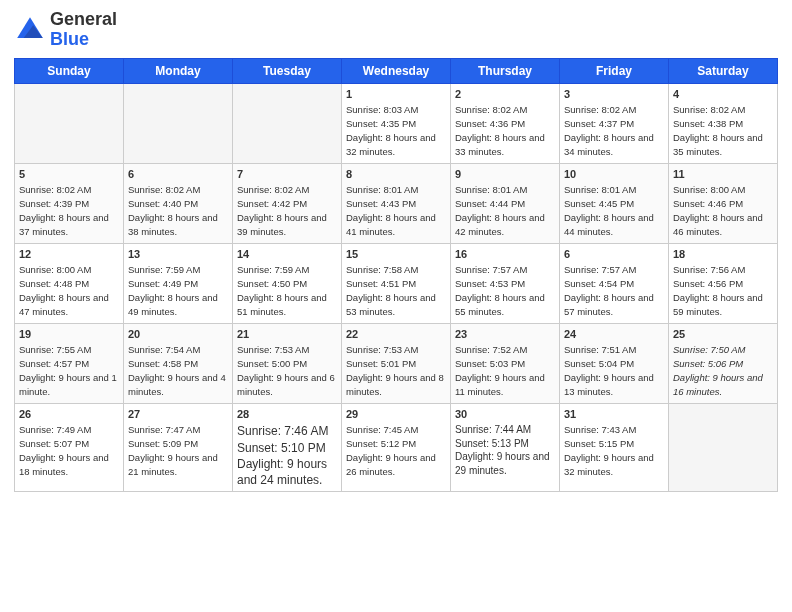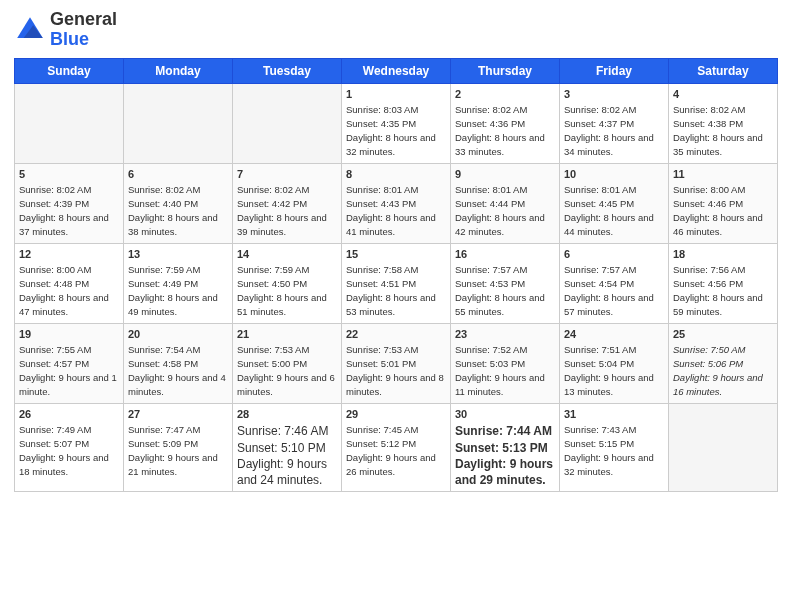--- a/index.html
+++ b/index.html
@@ -152,19 +152,19 @@
           <td><span class="day-num">22</span><span style="font-size: 9.5px; color: rgb(51, 51, 51);">Sunrise: 7:53 AM<br>Sunset: 5:01 PM<br>Daylight: 9 hours and 8 minutes.</span></td>
           <td><span class="day-num">23</span><span style="font-size: 9.5px; color: rgb(51, 51, 51);">Sunrise: 7:52 AM<br>Sunset: 5:03 PM<br>Daylight: 9 hours and 11 minutes.</span></td>
           <td><span class="day-num">24</span><span style="font-size: 9.5px; color: rgb(51, 51, 51);">Sunrise: 7:51 AM<br>Sunset: 5:04 PM<br>Daylight: 9 hours and 13 minutes.</span></td>
           <td><span class="day-num">25</span><span style="font-size: 9.5px; color: rgb(51, 51, 51); font-style: italic;">Sunrise: 7:50 AM<br>Sunset: 5:06 PM<br>Daylight: 9 hours and 16 minutes.</span></td>
         </tr>
         <tr>
           <td><span class="day-num">26</span><span style="font-size: 9.5px; color: rgb(51, 51, 51);">Sunrise: 7:49 AM<br>Sunset: 5:07 PM<br>Daylight: 9 hours and 18 minutes.</span></td>
           <td><span class="day-num">27</span><span style="font-size: 9.5px; color: rgb(51, 51, 51);">Sunrise: 7:47 AM<br>Sunset: 5:09 PM<br>Daylight: 9 hours and 21 minutes.</span></td>
           <td><span class="day-num">28</span><span style="font-size: 12px; color: rgb(51, 51, 51);">Sunrise: 7:46 AM<br>Sunset: 5:10 PM<br>Daylight: 9 hours and 24 minutes.</span></td>
           <td><span class="day-num">29</span><span style="font-size: 9.5px; color: rgb(51, 51, 51);">Sunrise: 7:45 AM<br>Sunset: 5:12 PM<br>Daylight: 9 hours and 26 minutes.</span></td>
-          <td><span class="day-num">30</span><span style="font-size: 12px; color: rgb(51, 51, 51); font-weight: bold;">Sunrise: 7:44 AM<br>Sunset: 5:13 PM<br>Daylight: 9 hours and 29 minutes.</span></td>
+          <td><span class="day-num">30</span><span style="font-size: 10px; color: rgb(51, 51, 51);">Sunrise: 7:44 AM<br>Sunset: 5:13 PM<br>Daylight: 9 hours and 29 minutes.</span></td>
           <td><span class="day-num">31</span><span style="font-size: 9.5px; color: rgb(51, 51, 51);">Sunrise: 7:43 AM<br>Sunset: 5:15 PM<br>Daylight: 9 hours and 32 minutes.</span></td>
           <td class="empty"></td>
         </tr>
       </tbody>
   </table>
 </div>
 
 </body></html>

